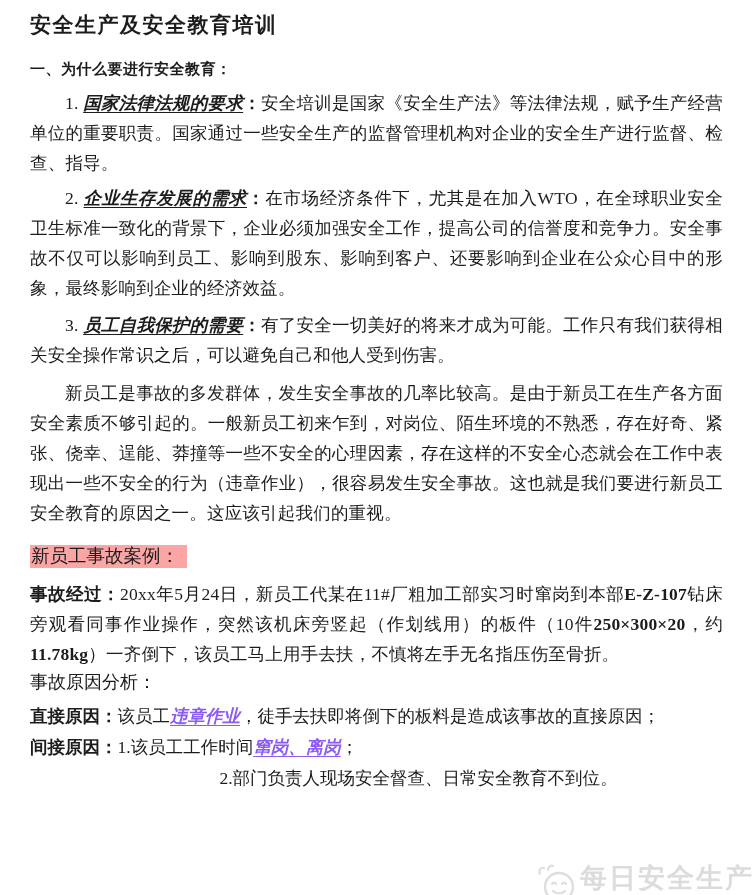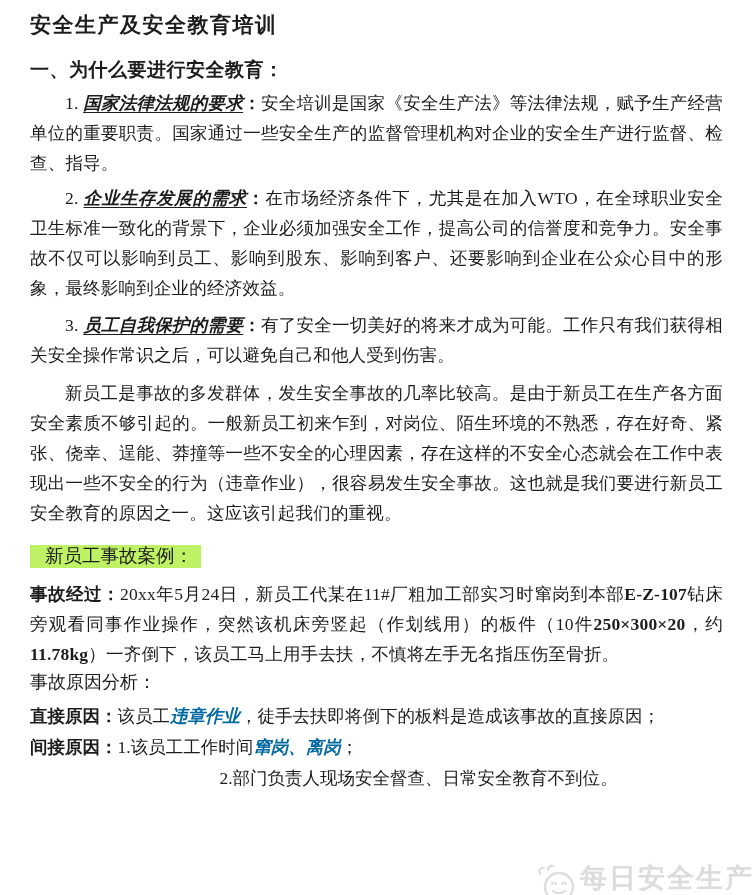--- a/index.html
+++ b/index.html
@@ -6,37 +6,37 @@
   body{
     width:753px;height:895px;position:relative;overflow:hidden;
     background:#ffffff;color:#1c1c1c;
     font-family:"Liberation Serif","DejaVu Serif",serif;
   }
   .page{padding:6px 30px 0 30px;width:693px;}
   .title{
     font-size:21px;line-height:30px;font-weight:700;text-align:left;
     margin:4px 0 0;letter-spacing:1.5px;
   }
-  .sec{font-size:19px;line-height:27px;font-weight:700;margin:16px 0 0;letter-spacing:0.5px;}
+  .sec{font-size:15px;line-height:27px;font-weight:700;margin:16px 0 0;letter-spacing:0.5px;}
   .sec2{margin-top:13px;}
   .para{
     font-size:17.5px;line-height:30px;margin:5px 0 0;
     text-align:justify;text-indent:35px;letter-spacing:0.2px;
   }
   .para3{margin-top:7px;}
   .para4{margin-top:8px;}
   .flush{text-indent:0;}
   .b{font-weight:700;}
   .bu{font-weight:700;text-decoration:underline;text-underline-offset:3px;font-style:italic;}
   .orange{
-    color:#0369a1;font-weight:700;font-style:italic;
-    text-underline-offset:3px;
+    color:#8b5cf6;font-weight:700;font-style:italic;
+    text-decoration:underline;text-underline-offset:3px;
   }
   .case-head{margin:14px 0 0;font-size:18.5px;line-height:28px;}
-  .hl{background:#bef264;padding:1px 8px 2px 15px;}
+  .hl{background:#fca5a5;padding:1px 8px 2px 1px;}
   .case-para{margin-top:9px;}
   .sub-head{font-size:18px;line-height:27px;font-weight:400;margin:0 0 0;}
   .line{font-size:17.5px;line-height:31px;margin:0;text-indent:0;}
   .line-first{margin-top:5px;}
   .hang{padding-left:84px;text-align:center;}
   .advice{margin-top:6px;}
   .watermark{
     position:absolute;top:858px;left:536px;white-space:nowrap;
     display:flex;align-items:flex-start;gap:4px;color:#dcdcdc;
   }

